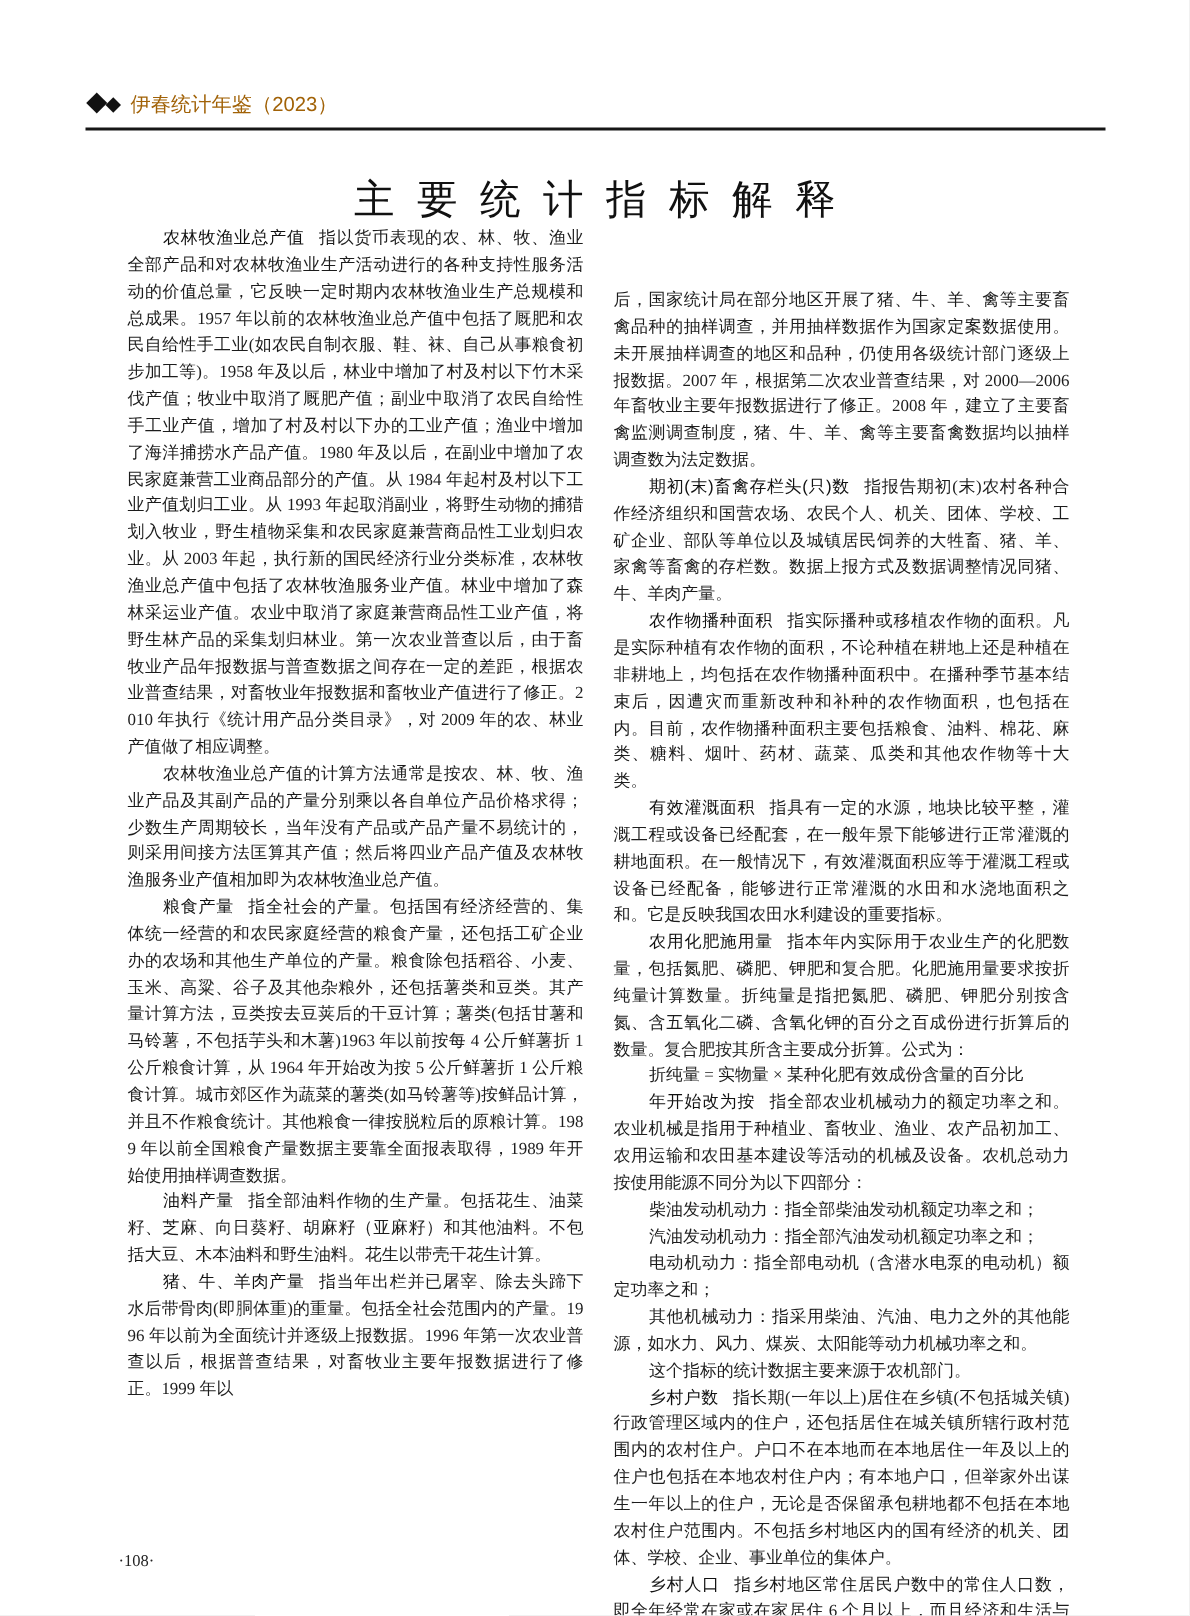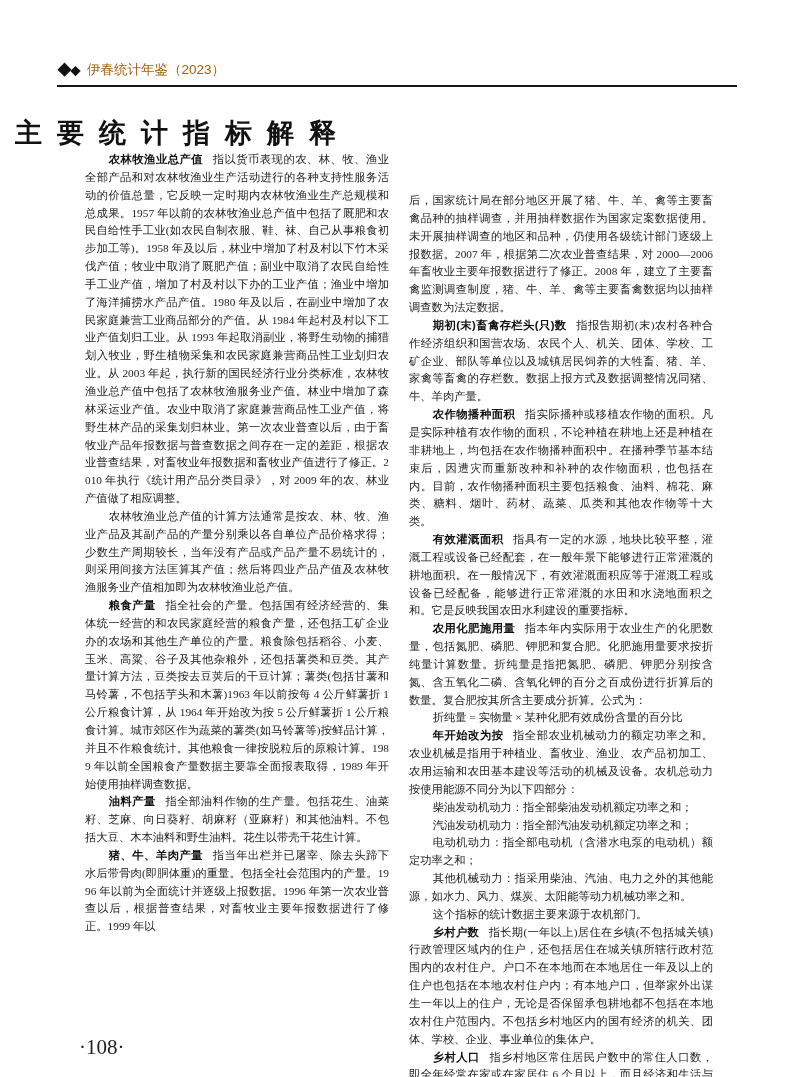--- a/index.html
+++ b/index.html
@@ -20,21 +20,22 @@
   .diamonds{letter-spacing:-2px;font-size:15px;color:#111;margin-right:8px;line-height:1;}
   .diamonds .d2{font-size:11px;}
   .yearbook{font-family:"Liberation Sans",sans-serif;font-size:13.5px;color:#a16207;}
   .head-rule{
     position:absolute;left:57px;top:85px;width:680px;height:2.4px;
     background:#161616;
   }
   
   .page-title{
     position:absolute;top:97px;left:0;width:100%;
-    font-size:27px;font-weight:700;
+    text-align:center;
+    font-size:27px;font-weight:400;
     letter-spacing:15px;text-indent:15px;
     color:#111;
     font-family:"Liberation Serif",serif;
   }
   
   .columns{
     position:absolute;top:151px;left:85px;width:628px;
     display:flex;gap:20px;
   }
   .col{width:304px;}
@@ -45,28 +46,28 @@
     text-align:justify;
     text-justify:inter-ideograph;
     text-indent:2.1em;
     word-break:break-all;
     color:#1c1c1c;
   }
   p.para.noindent{text-indent:0;margin-top:41px;}
   p.para.formula{text-align:left;}
   .term{
     font-family:"Liberation Sans",sans-serif;
-    font-weight:700;
+    font-weight:400;
     margin-right:0.85em;
     color:#111;
   }
   
   .footer{
     position:absolute;left:79px;top:1035px;
-    font-size:21px;color:#222;
+    font-size:11px;color:#222;
     font-family:"Liberation Serif",serif;
   }
 </style>
 </head>
 <body>
 
 <div class="page">
 
   <div class="header">
     <span class="diamonds"><span class="d1">◆</span><span class="d2">◆</span></span>

